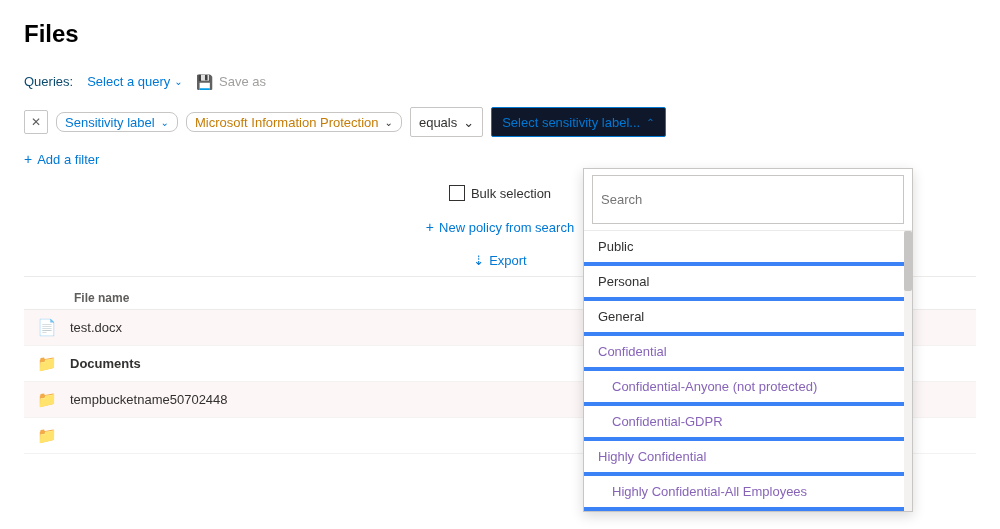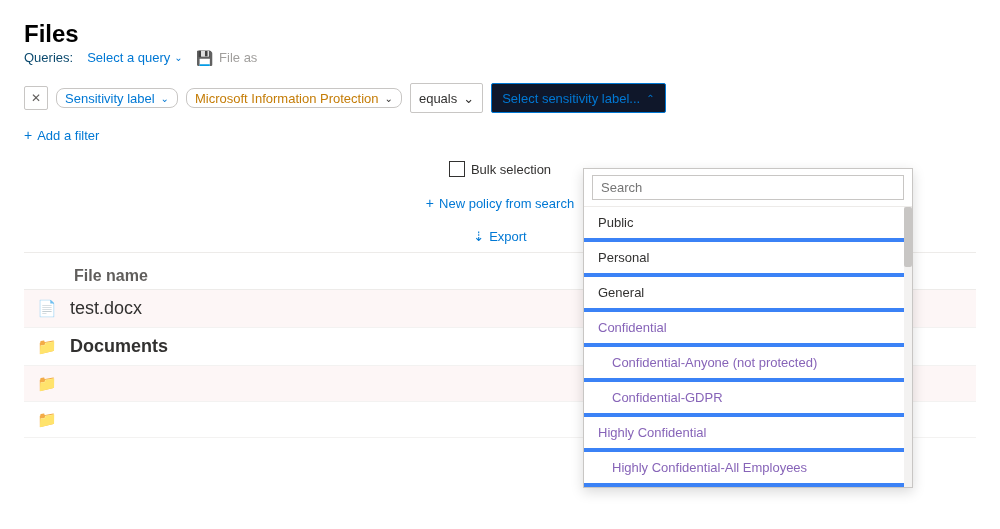--- a/index.html
+++ b/index.html
@@ -13,21 +13,21 @@
       overflow: hidden;
     }
     .page-container {
       padding: 20px 24px;
       position: relative;
     }
     .page-title {
       font-size: 24px;
       font-weight: 700;
       color: #000;
-      margin-bottom: 0;
+      margin-bottom: 24px;
     }
     .queries-row {
       display: flex;
       align-items: center;
       gap: 10px;
       margin-bottom: 16px;
     }
     .queries-label {
       color: #0c4a6e;
       font-size: 13px;
@@ -179,21 +179,21 @@
       cursor: pointer;
       border: none;
       background: none;
     }
     .table-header {
       display: grid;
       grid-template-columns: 46px 1fr;
       padding: 4px 0;
       border-bottom: 1px solid #edebe9;
       color: #605e5c;
-      font-size: 16px;
+      font-size: 12px;
       font-weight: 600;
     }
     .table-header .col-name {
       padding-left: 4px;
     }
     .table-body {}
     .table-row {
       display: grid;
       grid-template-columns: 46px 1fr;
       align-items: center;
@@ -203,21 +203,21 @@
     }
     .table-row:nth-child(odd) { background: #fdf6f6; }
     .table-row:nth-child(even) { background: #fff; }
     .row-icon {
       display: flex;
       align-items: center;
       justify-content: center;
       color: #c8a84b;
       font-size: 16px;
     }
-    .row-name { color: #323130; font-size: 18px; }
+    .row-name { color: #323130; font-size: 13px; }
     .row-name.bold { font-weight: 700; }
     
     .dropdown-overlay {
       position: absolute;
       top: 168px;
       left: 583px;
       width: 330px;
       background: #fff;
       border: 1px solid #c8c6c4;
       box-shadow: 0 4px 12px rgba(0,0,0,0.15);
@@ -225,21 +225,21 @@
     }
     .dropdown-search {
       padding: 6px 8px;
       border-bottom: 1px solid #edebe9;
       display: flex;
       align-items: center;
       gap: 6px;
     }
     .dropdown-search input {
       border: 1px solid #c8c6c4;
-      padding: 4px 8px;
+      padding: 16px 8px;
       font-size: 13px;
       width: 100%;
       outline: none;
     }
     .dropdown-list {
       max-height: 300px;
       overflow-y: auto;
     }
     .dropdown-item {
       padding: 8px 14px;
@@ -281,21 +281,21 @@
   <h1 class="page-title">Files</h1>
 
   <div class="queries-row">
     <span class="queries-label">Queries:</span>
     <button class="select-query-btn">
       <span>Select a query</span>
       <span class="chevron-down">⌄</span>
     </button>
     <button class="save-as-btn">
       <span style="font-size:14px;">💾</span>
-      <span>File as</span>
+      <span>Save as</span>
     </button>
   </div>
 
   <div class="filter-row">
     <button class="filter-close-btn">
       <span>✕</span>
     </button>
     <div class="filter-pill active">
       <span>Sensitivity label</span>
       <span class="pill-chevron">⌄</span>
@@ -345,20 +345,21 @@
   <div class="table-row">
         <div class="row-icon">📄</div>
         <div class="row-name">test.docx</div>
       </div>
       <div class="table-row">
         <div class="row-icon">📁</div>
         <div class="row-name bold">Documents</div>
       </div>
       <div class="table-row">
         <div class="row-icon">📁</div>
+        <div class="row-name">tempbucketname50702448</div>
       </div>
       <div class="table-row">
         <div class="row-icon">📁</div>
       </div>
     </div>
 
   <div class="dropdown-overlay">
     <div class="dropdown-search">
       <input type="text" placeholder="Search" style="">
     </div>

